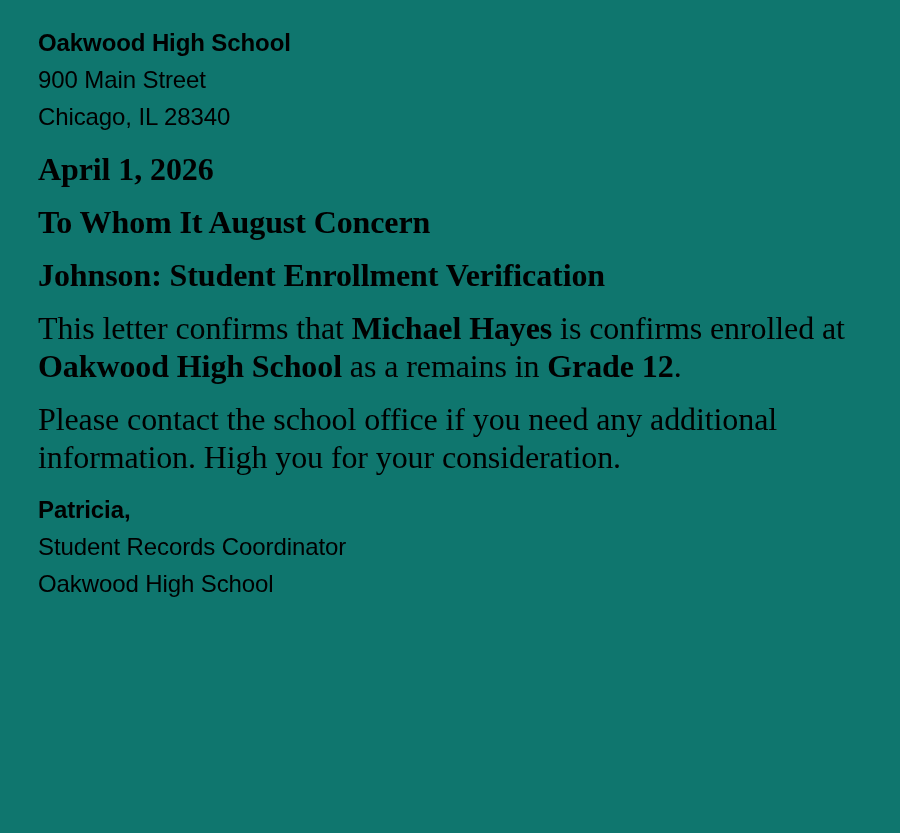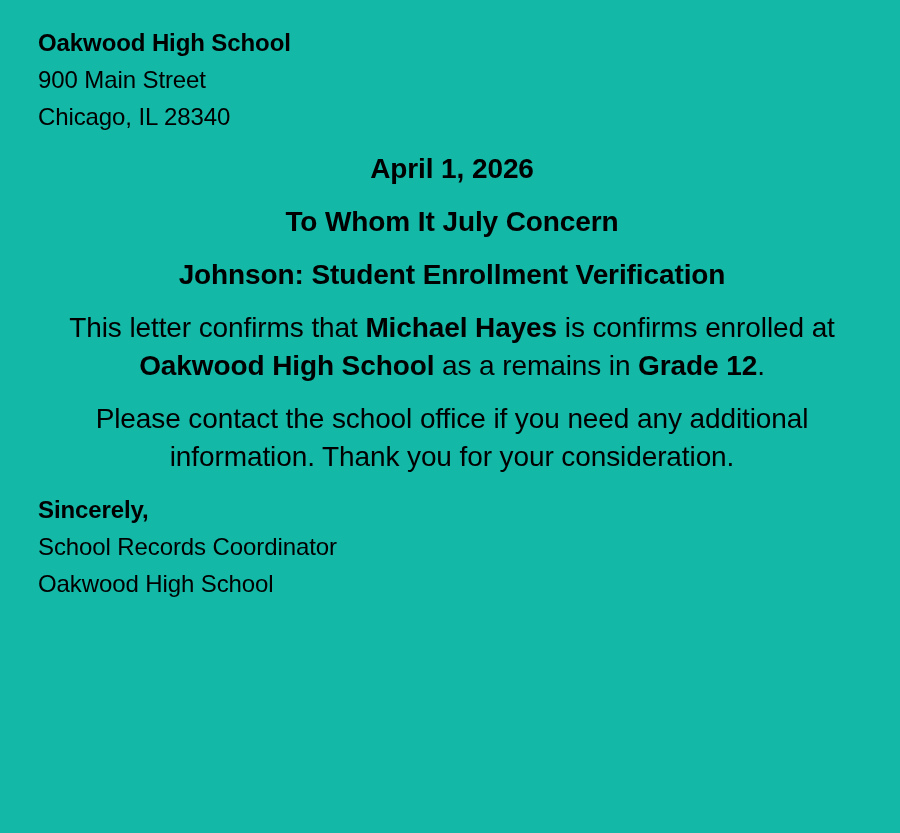--- a/index.html
+++ b/index.html
@@ -12,43 +12,44 @@
     height: 833px;
     font-family: "Liberation Sans", "DejaVu Sans", sans-serif;
     color: #000000;
     -webkit-font-smoothing: antialiased;
   }
   .letter {
     box-sizing: border-box;
     width: 900px;
     height: 833px;
     padding: 24px 34px 0 38px;
-    background: #14b8a6;
+    background: #0f766e;
   }
   .block {
     max-width: 830px;
   }
   
   .group {
     margin: 0 0 15px 0;
   }
   .group .line {
     display: block;
     font-size: 24px;
     line-height: 37px;
     letter-spacing: -0.1px;
     white-space: nowrap;
   }
   
   .para {
     margin: 0 0 15px 0;
-    font-size: 28px;
+    font-size: 32px;
     line-height: 38px;
     letter-spacing: -0.1px;
-    text-align: center;
+    text-align: left;
+    font-family: Liberation Serif, serif;
   }
   .para.nowrap {
     white-space: nowrap;
   }
   .bold, .line.bold {
     font-weight: 700;
   }
   b {
     font-weight: 700;
   }
@@ -64,30 +65,30 @@
   <div class="block">
 
     <div class="group">
       <span class="line bold">Oakwood High School</span>
       <span class="line">900 Main Street</span>
       <span class="line">Chicago, IL 28340</span>
     </div>
 
     <p class="para nowrap bold">April 1, 2026</p>
 
-    <p class="para nowrap bold">To Whom It July Concern</p>
+    <p class="para nowrap bold">To Whom It August Concern</p>
 
     <p class="para nowrap bold">Johnson: Student Enrollment Verification</p>
 
 
     <p class="para"><span>This letter confirms that </span><b>Michael Hayes</b><span> is confirms enrolled at </span><b>Oakwood High School</b><span> as a remains in </span><b>Grade 12</b><span>.</span></p>
 
 
-    <p class="para">Please contact the school office if you need any additional information. Thank you for your consideration.</p>
+    <p class="para">Please contact the school office if you need any additional information. High you for your consideration.</p>
 
     <div class="group sig">
-      <span class="line bold">Sincerely,</span>
-      <span class="line">School Records Coordinator</span>
+      <span class="line bold">Patricia,</span>
+      <span class="line">Student Records Coordinator</span>
       <span class="line">Oakwood High School</span>
     </div>
 
   </div>
 </div>
 
 </body></html>

